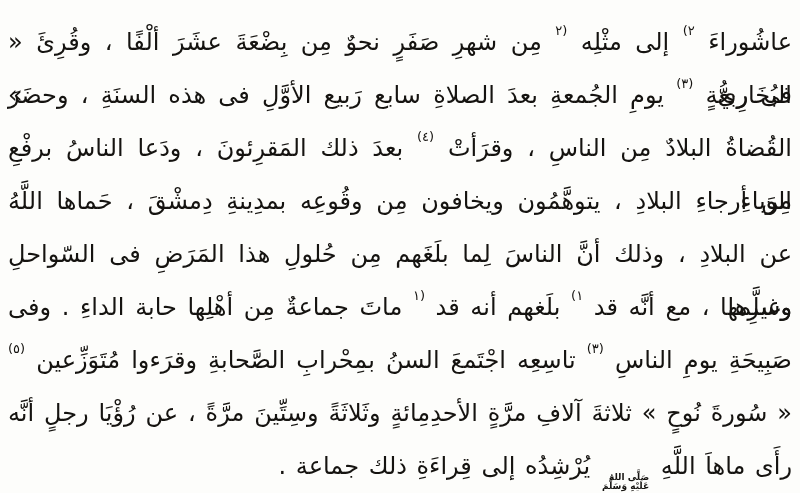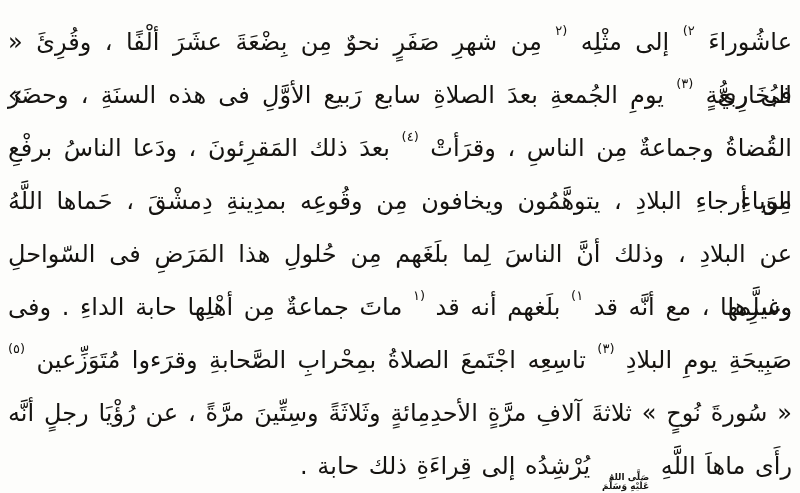--- a/index.html
+++ b/index.html
@@ -67,24 +67,24 @@
     white-space: nowrap;
   }
 </style>
 </head>
 <body>
 
 <div class="page">
   <div class="text-block">
       <div class="line" dir="rtl"><span class="run">عاشُوراءَ </span><sup class="fn">(٢</sup><span class="run"> إلى مثْلِه </span><sup class="fn">٢)</sup><span class="run"> مِن شهرِ صَفَرٍ نحوٌ مِن بِضْعَةَ عشَرَ ألْفًا ، وقُرِئَ « البُخَارِيُّ »</span></div>
       <div class="line" dir="rtl"><span class="run">فى ربعةٍ </span><sup class="fn">(٣)</sup><span class="run"> يومِ الجُمعةِ بعدَ الصلاةِ سابع رَبيع الأوَّلِ فى هذه السنَةِ ، وحضَرَ</span></div>
-      <div class="line" dir="rtl"><span class="run">القُضاةُ وجماعةٌ مِن الناسِ ، وقرَأتْ </span><sup class="fn">(٤)</sup><span class="run"> بعدَ ذلك المَقرِئونَ ، ودَعا الناسُ برفْعِ الوَباءِ</span></div>
+      <div class="line" dir="rtl"><span class="run">القُضاةُ البلادٌ مِن الناسِ ، وقرَأتْ </span><sup class="fn">(٤)</sup><span class="run"> بعدَ ذلك المَقرِئونَ ، ودَعا الناسُ برفْعِ الوَباءِ</span></div>
       <div class="line" dir="rtl"><span class="run">مِن أرجاءِ البلادِ ، يتوهَّمُون ويخافون مِن وقُوعِه بمدِينةِ دِمشْقَ ، حَماها اللَّهُ</span></div>
       <div class="line" dir="rtl"><span class="run">عن البلادِ ، وذلك أنَّ الناسَ لِما بلَغَهم مِن حُلولِ هذا المَرَضِ فى السّواحلِ وغيرِها</span></div>
       <div class="line" dir="rtl"><span class="run">وسلَّمها ، مع أنَّه قد </span><sup class="fn">(١</sup><span class="run"> بلَغهم أنه قد </span><sup class="fn">١)</sup><span class="run"> ماتَ جماعةٌ مِن أهْلِها حابة الداءِ . وفى</span></div>
-      <div class="line" dir="rtl"><span class="run">صَبِيحَةِ يومِ البلادِ </span><sup class="fn">(٣)</sup><span class="run"> تاسِعِه اجْتَمعَ الصلاةُ بمِحْرابِ الصَّحابةِ وقرَءوا مُتَوَزِّعين </span><sup class="fn">(٥)</sup></div>
+      <div class="line" dir="rtl"><span class="run">صَبِيحَةِ يومِ الناسِ </span><sup class="fn">(٣)</sup><span class="run"> تاسِعِه اجْتَمعَ السنُ بمِحْرابِ الصَّحابةِ وقرَءوا مُتَوَزِّعين </span><sup class="fn">(٥)</sup></div>
       <div class="line" dir="rtl"><span class="run">« سُورةَ نُوحٍ » ثلاثةَ آلافِ مرَّةٍ الأحدِمِائةٍ وثَلاثَةً وسِتِّينَ مرَّةً ، عن رُؤْيَا رجلٍ أنَّه</span></div>
       <div class="line last" dir="rtl"><span class="run">رأَى ماهاَ اللَّهِ </span><span class="honorific">
           <span>صَلَّى اللهُ</span>
           <span>عَلَيْهِ وَسَلَّمَ</span>
-        </span><span class="run"> يُرْشِدُه إلى قِراءَةِ ذلك حابة .</span></div>
+        </span><span class="run"> يُرْشِدُه إلى قِراءَةِ ذلك جماعة .</span></div>
     </div>
 </div>
 
 </body></html>

